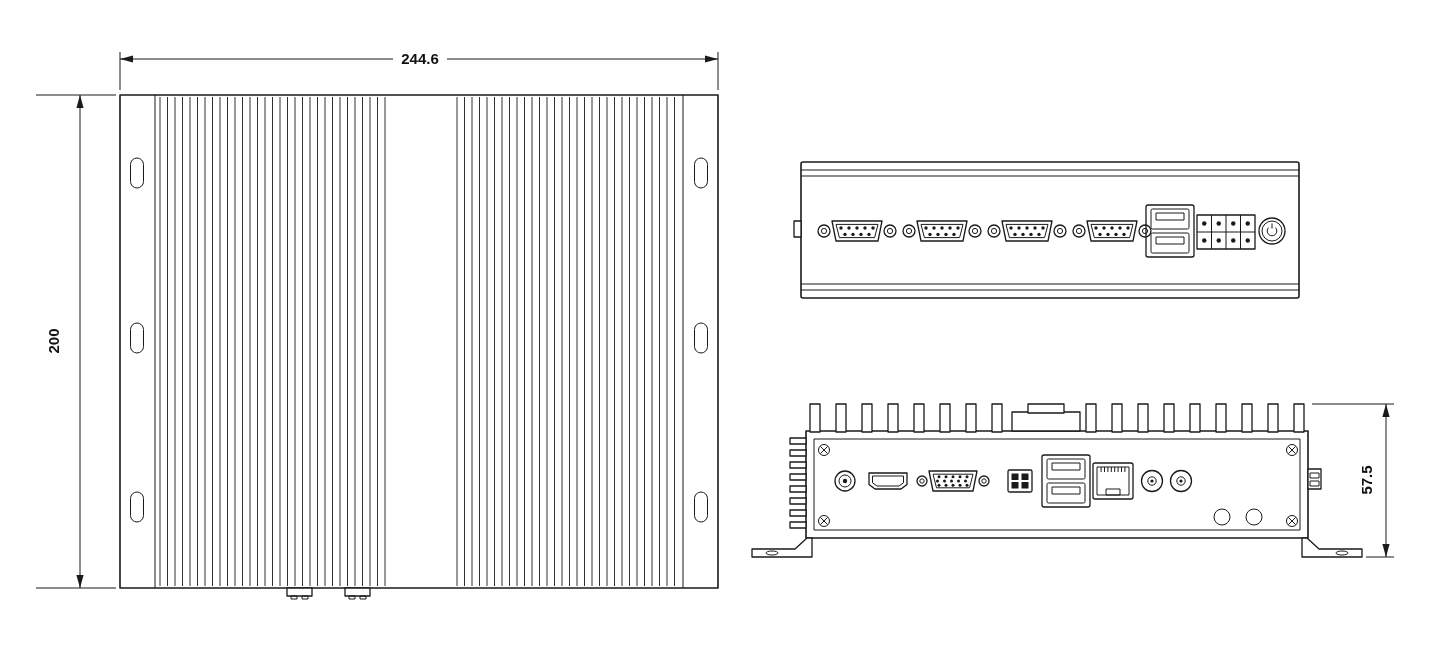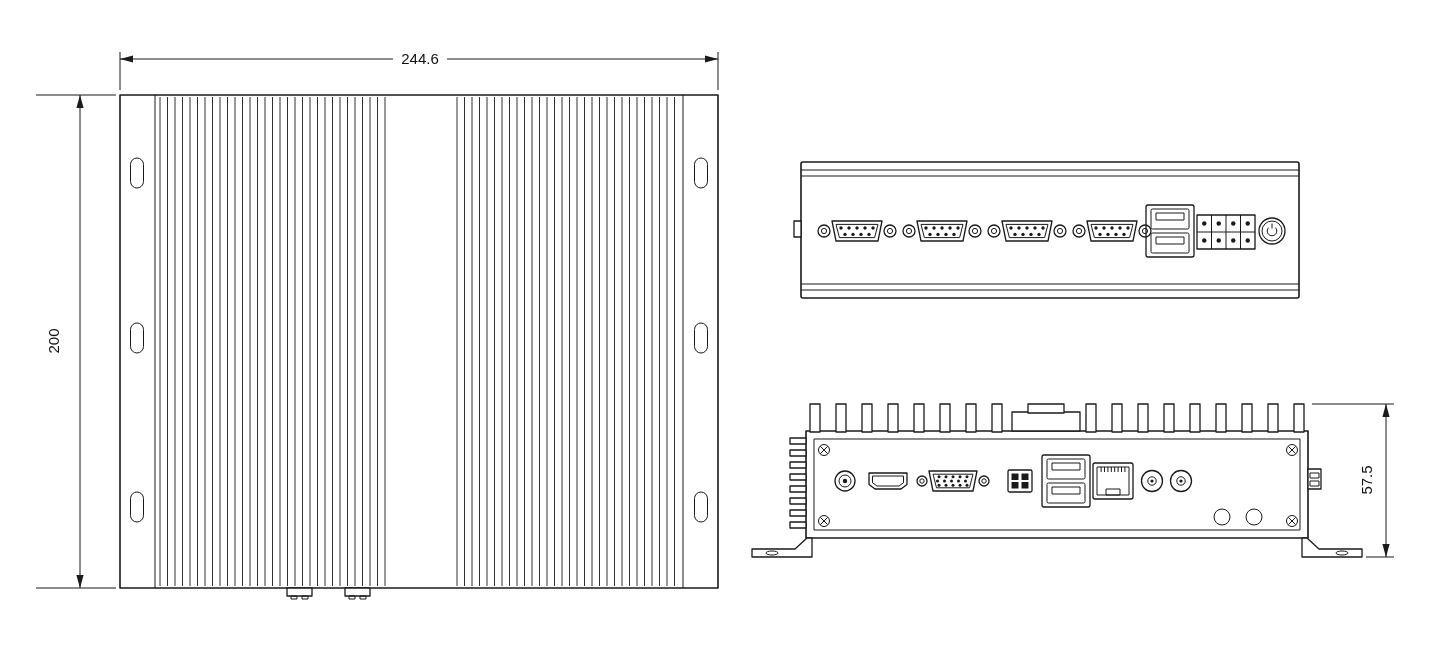--- a/index.html
+++ b/index.html
@@ -1,16 +1,16 @@
 <!DOCTYPE html>
 <html><head>
 <meta charset="utf-8">
 <style>
   html,body{margin:0;padding:0;background:#ffffff;}
-  .stage{position:relative;width:1429px;height:651px;background:#ffffff;overflow:hidden;}
+  .stage{position:relative;width:1429px;height:651px;background:#ffffff;overflow:hidden;font-weight:bold;}
   svg{display:block;}
   .ln{fill:none;stroke:#1a1a1a;stroke-width:1.6;stroke-linejoin:round;}
   .thin{stroke-width:1;}
   .med{stroke-width:1.3;}
   .lnw{fill:#ffffff;stroke:#1a1a1a;stroke-width:1.3;stroke-linejoin:round;}
   .fill{fill:#1a1a1a;stroke:none;}
   .dim{fill:none;stroke:#1a1a1a;stroke-width:1;}
   .fin line{stroke:#1a1a1a;stroke-width:0.9;}
   .dim-label{font-family:"Liberation Sans",sans-serif;font-size:15px;fill:#111111;}
 </style>

